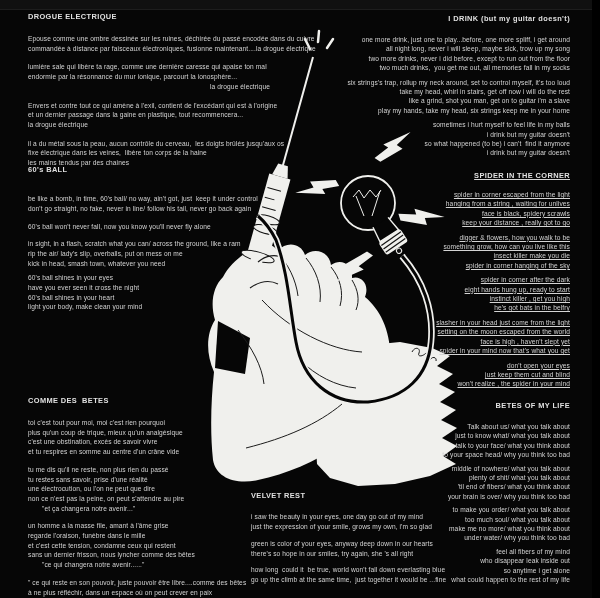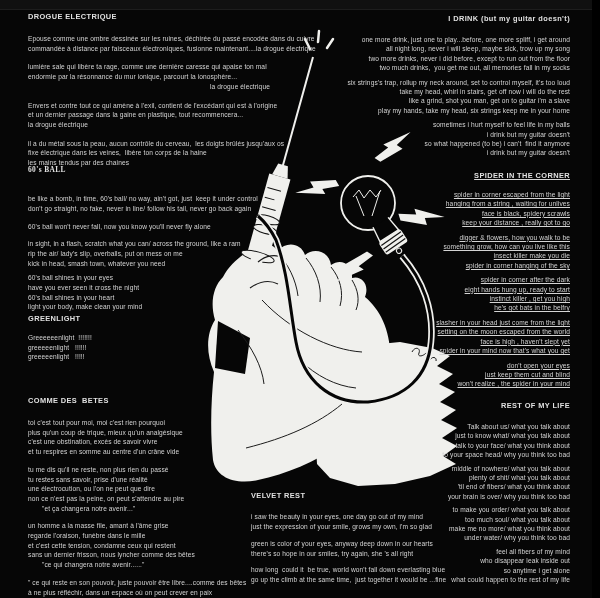--- a/index.html
+++ b/index.html
@@ -19,21 +19,21 @@
     white-space:pre-wrap;font-size:6.6px;line-height:9.7px;letter-spacing:.1px;
     color:#d4d4d4;
   }
   .right-al .stanza{line-height:9.4px;text-align:right;}
   .right-al{text-align:right;}
   
   #sec-drogue .sec-title{margin-bottom:13px;}
   #sec-drogue .stanza{margin-bottom:9px;}
   .indent-lg{padding-left:182px;margin-bottom:9px;}
   .indent-sm{padding-left:14px;}
-  #sec-ball .sec-title{margin-bottom:20px;font-family:Liberation Serif, serif;}
+  #sec-ball .sec-title{margin-bottom:20px;}
   #sec-ball .stanza{margin-bottom:9px;}
   #sec-greenlight .sec-title{margin-bottom:10px;}
   #sec-betes .sec-title{margin-bottom:13px;}
   #sec-betes .stanza{margin-bottom:8px;}
   #sec-idrink .sec-title{margin-bottom:12px;text-align:right;}
   #sec-idrink .stanza{margin-bottom:5px;}
   #sec-spider .sec-title{margin-bottom:10px;}
   #sec-spider .stanza{margin-bottom:5px;}
   #sec-rest .sec-title{margin-bottom:12px;}
   #sec-rest .stanza{margin-bottom:4px;}
@@ -151,26 +151,20 @@
     <div class="stanza" style="margin-bottom:7px;">60's ball won't never fall, now you know you'll never fly alone</div>
     <div class="stanza" style="margin-bottom:5px;">in sight, in a flash, scratch what you can/ across the ground, like a ram
 rip the air/ lady's slip, overballs, put on mess on me
 kick in head, smash town, whatever you need</div>
     <div class="stanza">60's ball shines in your eyes
 have you ever seen it cross the night
 60's ball shines in your heart
 light your body, make clean your mind</div>
   </div>
 
-  <div class="section" id="sec-greenlight" style="left:28px;top:314px;width:200px;">
-    <h2 class="sec-title">GREENLIGHT</h2>
-    <div class="stanza">Greeeeeenlight  !!!!!!!
-greeeeenlight   !!!!!!
-greeeeenlight   !!!!!</div>
-  </div>
 
   <div class="section" id="sec-betes" style="left:28px;top:396px;width:260px;">
     <h2 class="sec-title">COMME DES  BETES</h2>
     <div class="stanza">toi c'est tout pour moi, moi c'est rien pourquoi
 plus qu'un coup de trique, mieux qu'un analgésique
 c'est une obstination, excès de savoir vivre
 et tu respires en somme au centre d'un crâne vide</div>
     <div class="stanza" style="margin-bottom:0;">tu me dis qu'il ne reste, non plus rien du passé
 tu restes sans savoir, prise d'une réalité
 une électrocution, ou l'on ne peut que dire
@@ -219,21 +213,21 @@
     <div class="stanza">slasher in your head just come from the light
 setting on the moon escaped from the world
 face is high , haven't slept yet
 spider in your mind now that's what you get</div>
     <div class="stanza">don't open your eyes
 just keep them cut and blind
 won't realize , the spider in your mind</div>
   </div>
 
   <div class="section right-al" id="sec-rest" style="right:22px;top:401px;width:200px;">
-    <h2 class="sec-title">REST OF MY LIFE</h2>
+    <h2 class="sec-title">BETES OF MY LIFE</h2>
     <div class="stanza">Talk about us/ what you talk about
 just to know what/ what you talk about
 talk to your face/ what you think about
 to your space head/ why you think too bad</div>
     <div class="stanza">middle of nowhere/ what you talk about
 plenty of shit/ what you talk about
 'til end of fibers/ what you think about
 your brain is over/ why you think too bad</div>
     <div class="stanza">to make you order/ what you talk about
 too much soul/ what you talk about

